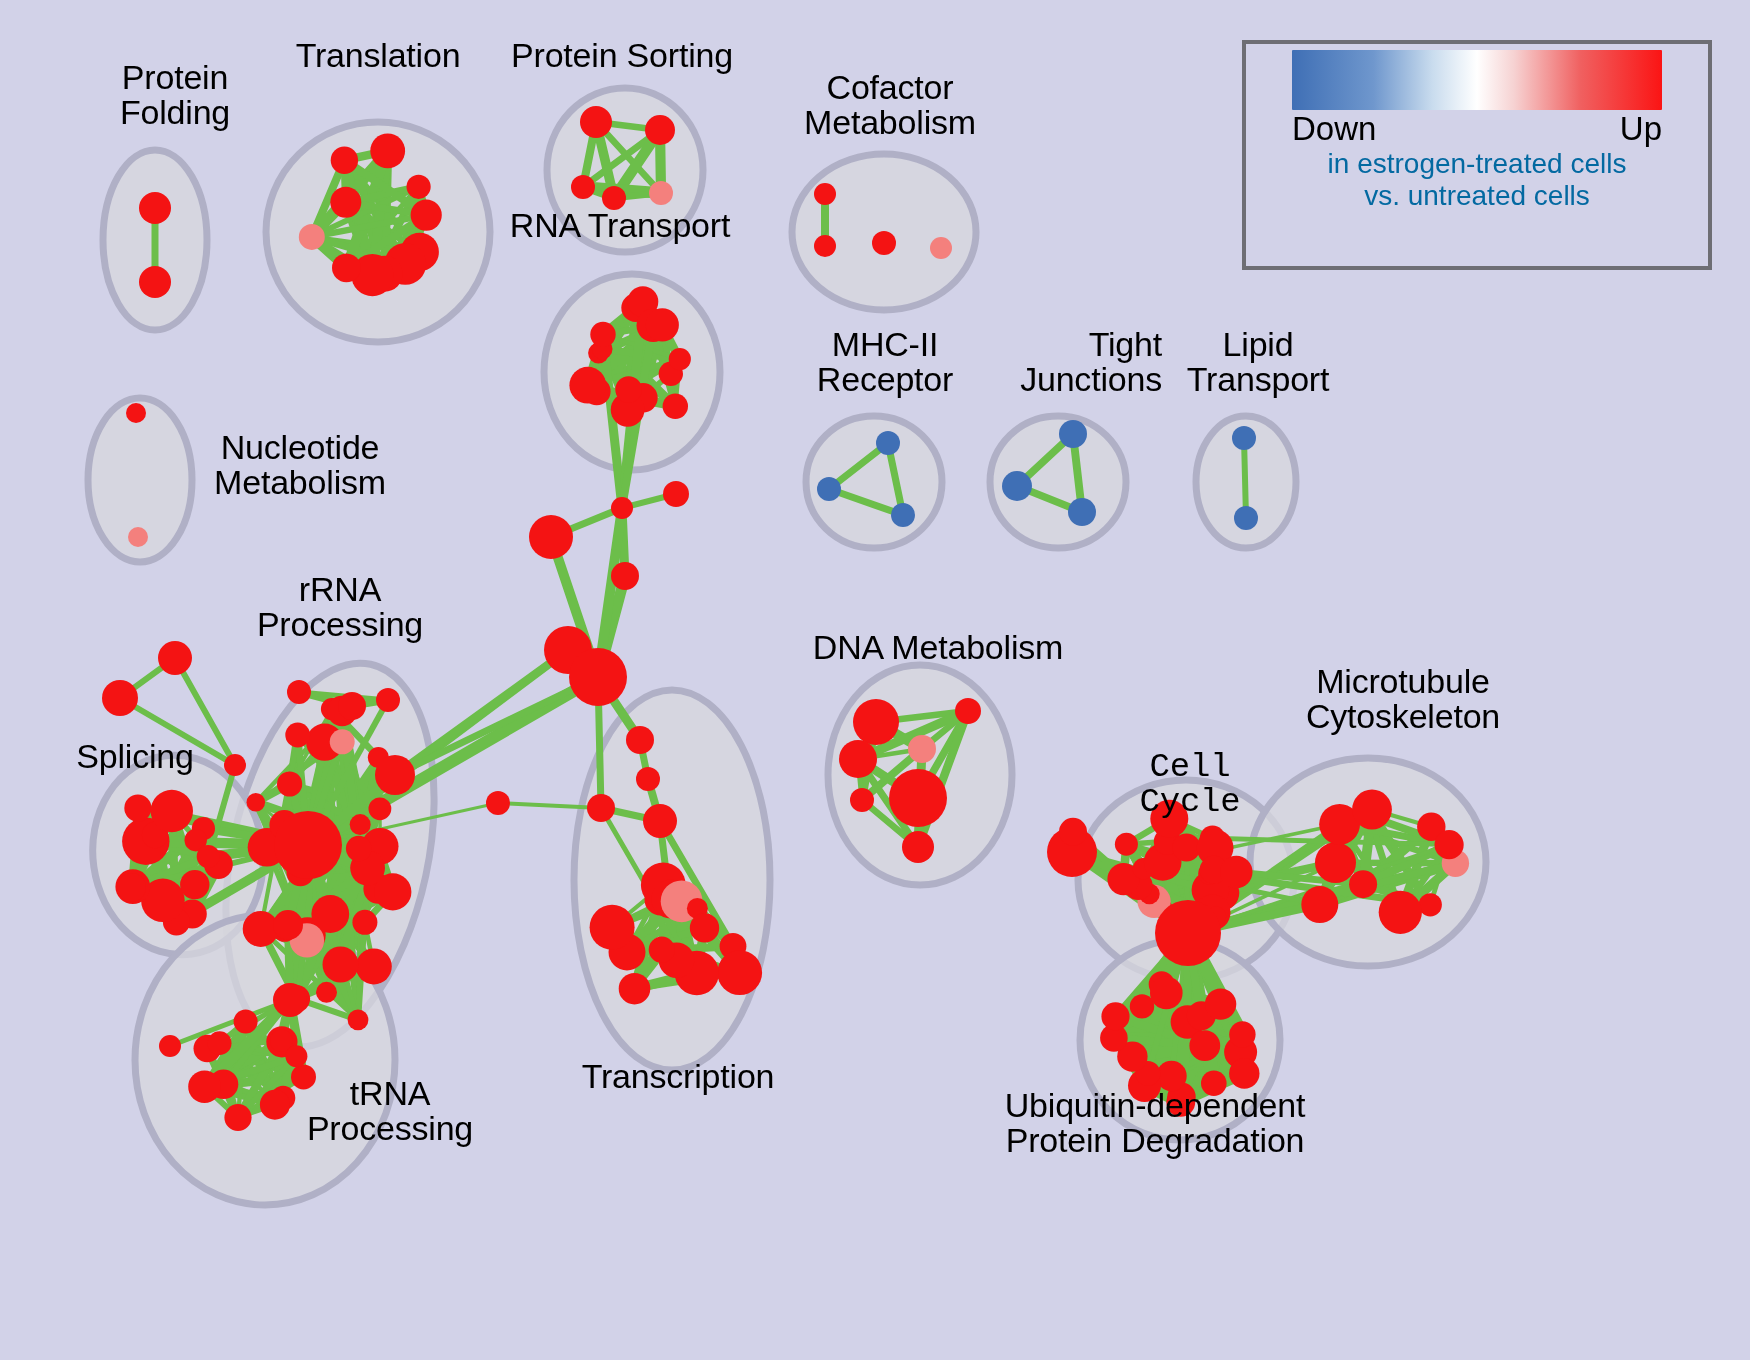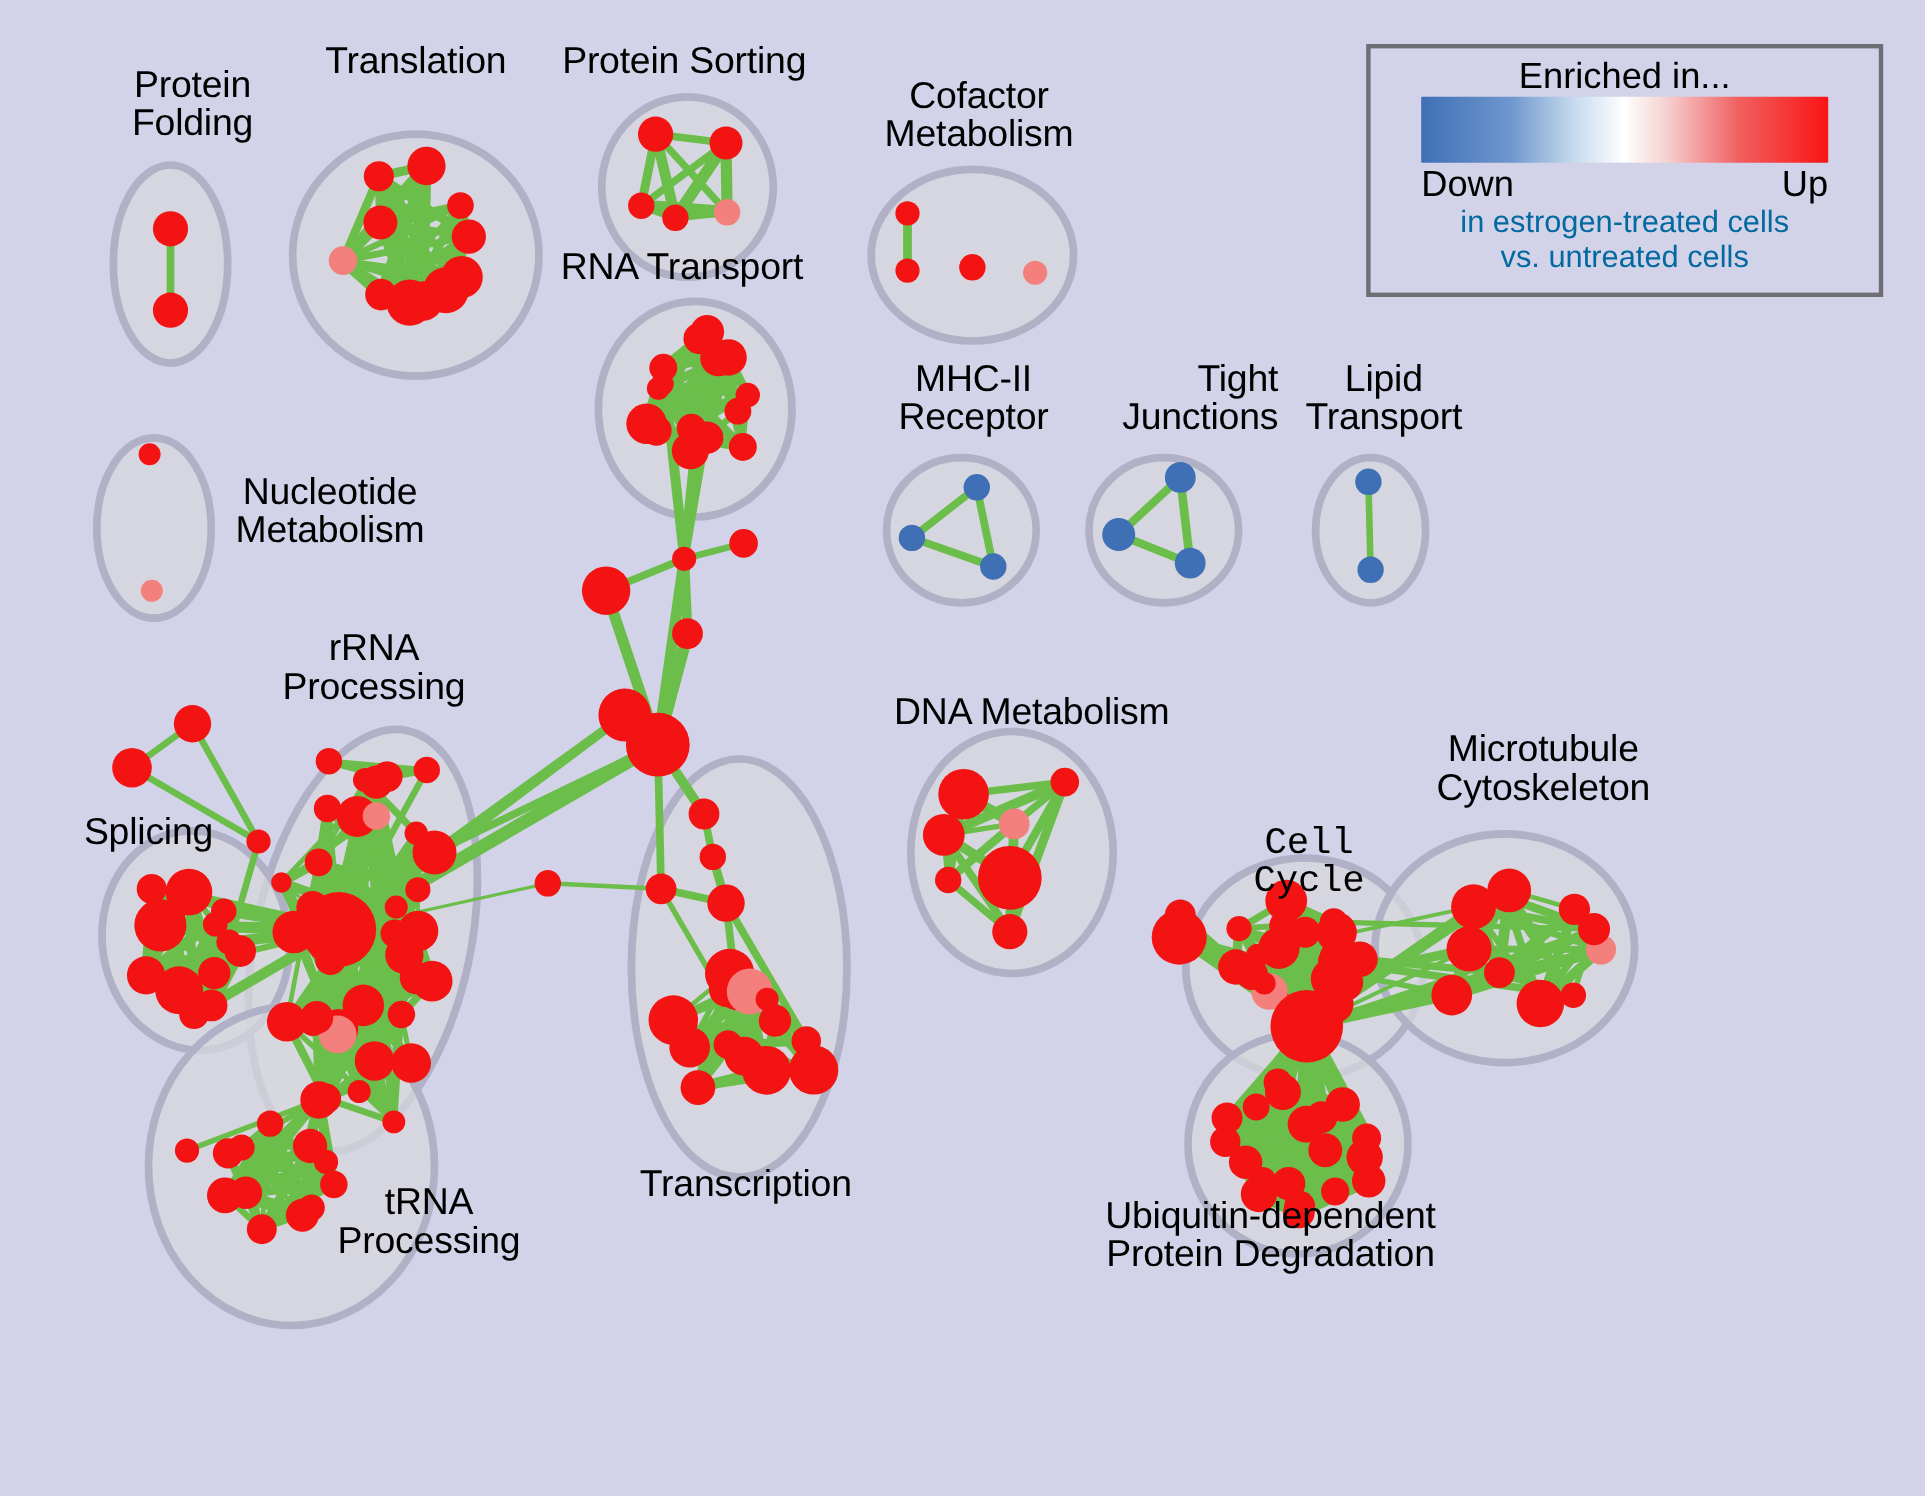--- a/index.html
+++ b/index.html
@@ -1060,21 +1060,21 @@
       </g>
   </svg>
 
   <div id="labels">
       <div class="clabel" style="left: 85px; top: 60px; width: 180px;">Protein
 Folding</div>
       <div class="clabel" style="left: 278px; top: 38px; width: 200px;">Translation</div>
       <div class="clabel" style="left: 502px; top: 38px; width: 240px;">Protein Sorting</div>
       <div class="clabel" style="left: 790px; top: 70px; width: 200px;">Cofactor
 Metabolism</div>
-      <div class="clabel" style="left: 500px; top: 226px; width: 240px;">RNA Transport</div>
+      <div class="clabel" style="left: 500px; top: 208px; width: 240px;">RNA Transport</div>
       <div class="clabel" style="left: 790px; top: 327px; width: 190px;">MHC-II
 Receptor</div>
       <div class="clabel" style="left: 982px; top: 327px; width: 180px; text-align: right;">Tight
 Junctions</div>
       <div class="clabel" style="left: 1168px; top: 327px; width: 180px;">Lipid
 Transport</div>
       <div class="clabel" style="left: 190px; top: 430px; width: 220px;">Nucleotide
 Metabolism</div>
       <div class="clabel" style="left: 240px; top: 572px; width: 200px;">rRNA
 Processing</div>
@@ -1084,21 +1084,20 @@
 Cytoskeleton</div>
       <div class="clabel" style="left: 1100px; top: 750px; width: 180px; font-family: Liberation Mono, monospace;">Cell Cycle</div>
       <div class="clabel" style="left: 568px; top: 1059px; width: 220px;">Transcription</div>
       <div class="clabel" style="left: 290px; top: 1076px; width: 200px;">tRNA
 Processing</div>
       <div class="clabel" style="left: 960px; top: 1088px; width: 390px;">Ubiquitin-dependent
 Protein Degradation</div>
     </div>
 
   <div id="legend" style="left: 1242px; top: 40px; width: 470px; height: 230px; padding: 6px 46px 0px;">
-    <div class="ltitle">Enriched in...</div>
     <div class="bar"></div>
     <div class="ends">
       <span>Down</span>
       <span>Up</span>
     </div>
     <div class="sub">in estrogen-treated cells</div>
     <div class="sub">vs. untreated cells</div>
   </div>
 
 </div>

